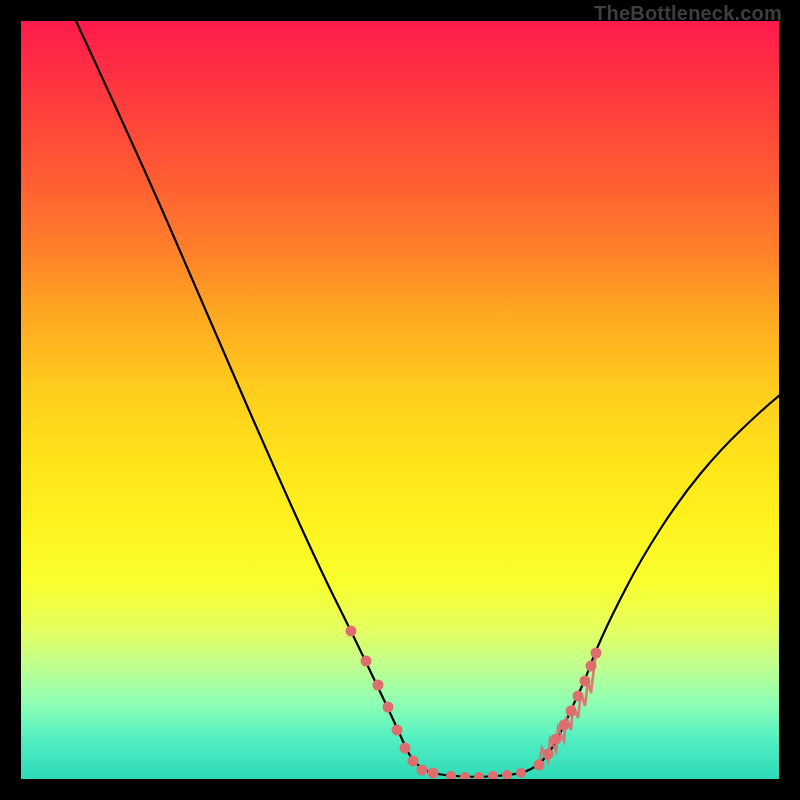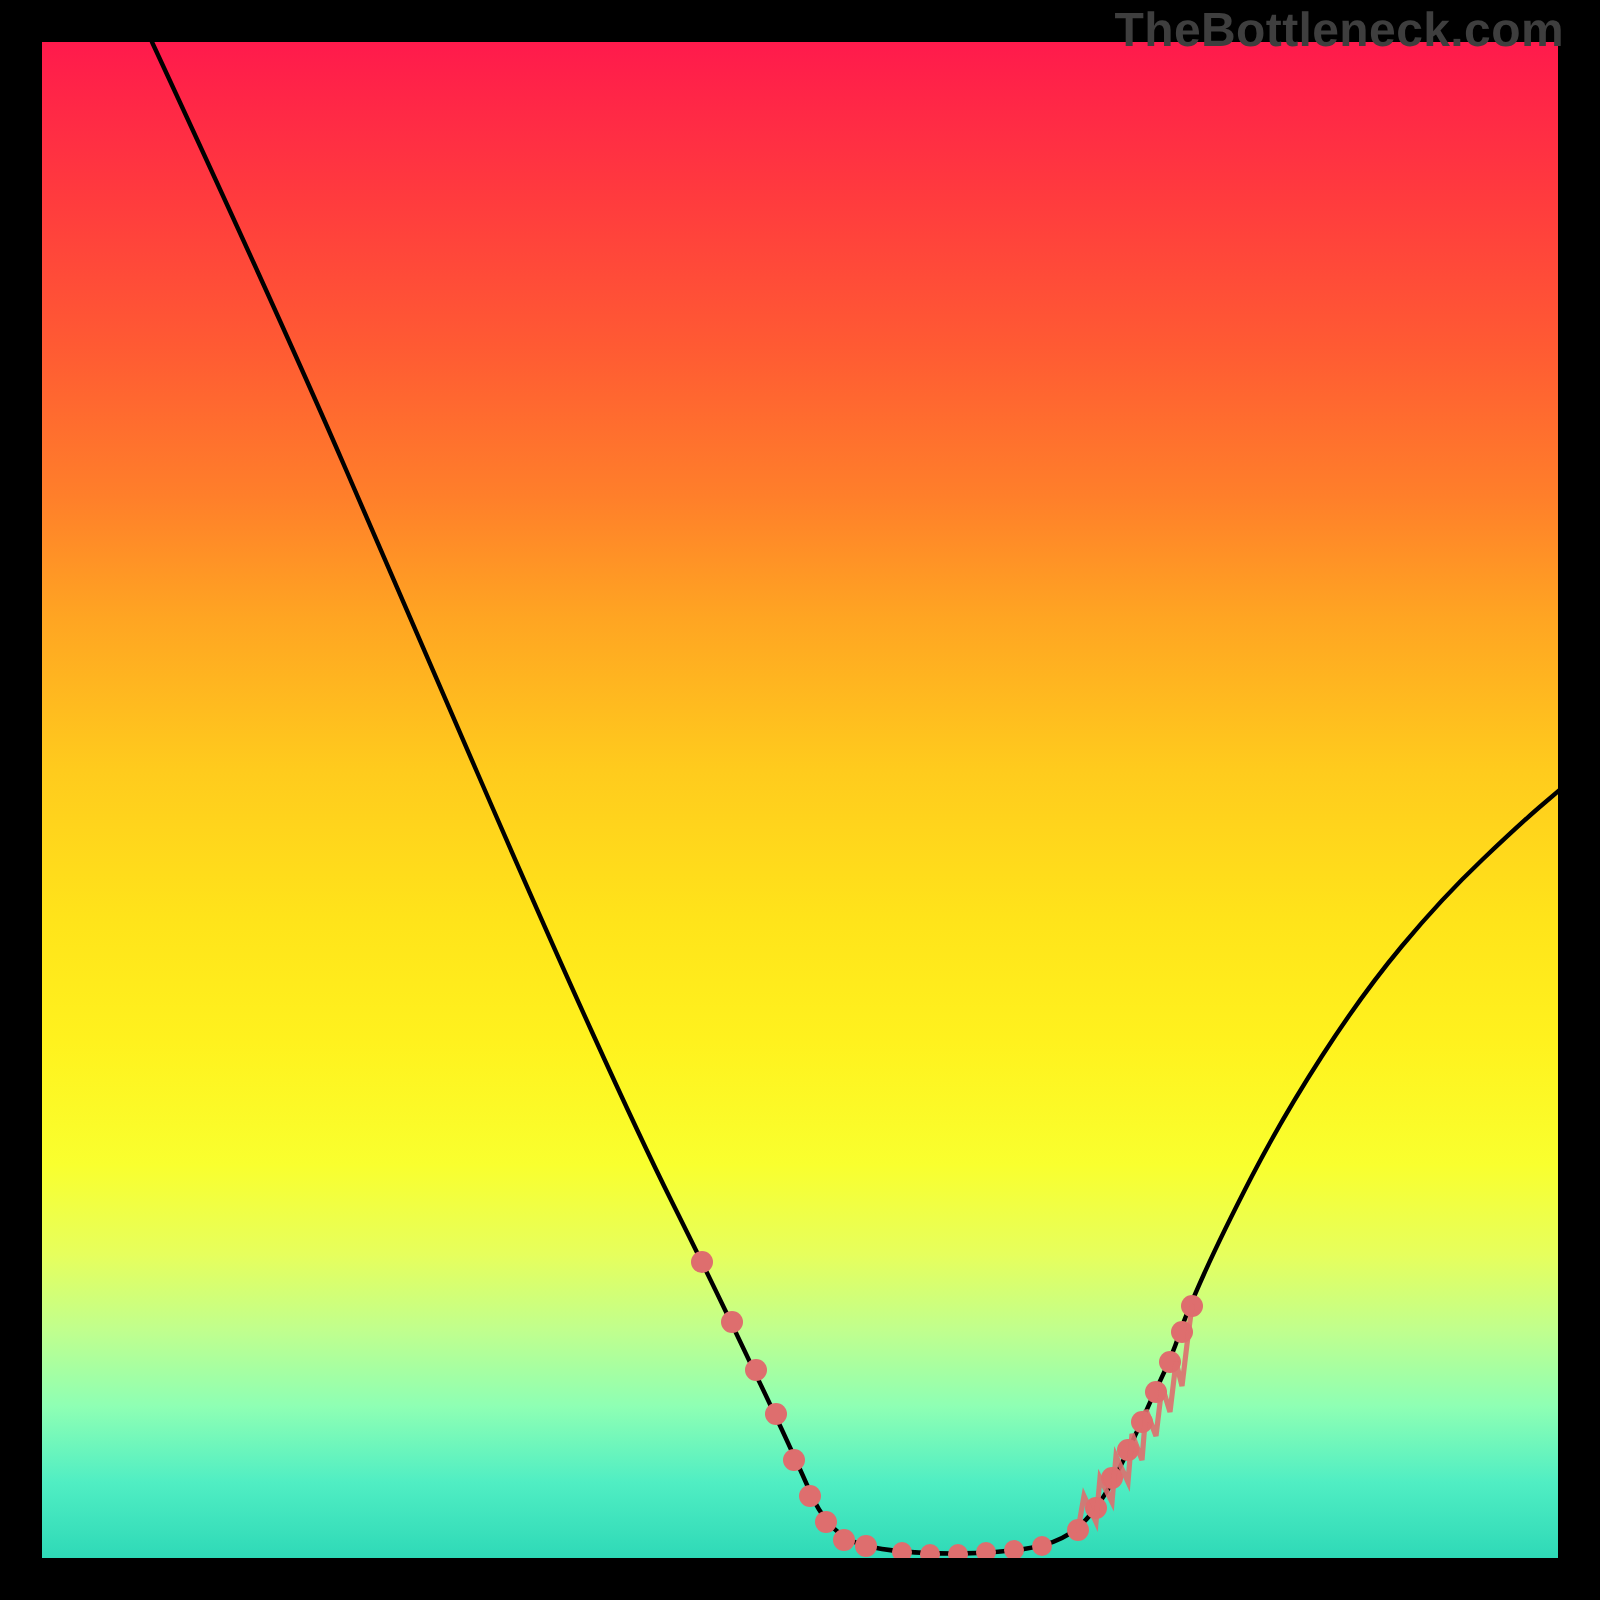--- a/index.html
+++ b/index.html
@@ -41,21 +41,21 @@
       #8effb4 90%,
       #50eec3 95%,
       #2ed9b7 100%
     );
   }
   .watermark {
     position: absolute;
     top: 2px;
     right: 18px;
     font-family: Arial, Helvetica, sans-serif;
-    font-size: 24px;
+    font-size: 20px;
     font-weight: 600;
     color: #3e3e3e;
     letter-spacing: 0.2px;
     user-select: none;
   }
   svg.curve {
     position: absolute;
     left: 0;
     top: 0;
     width: 758px;

